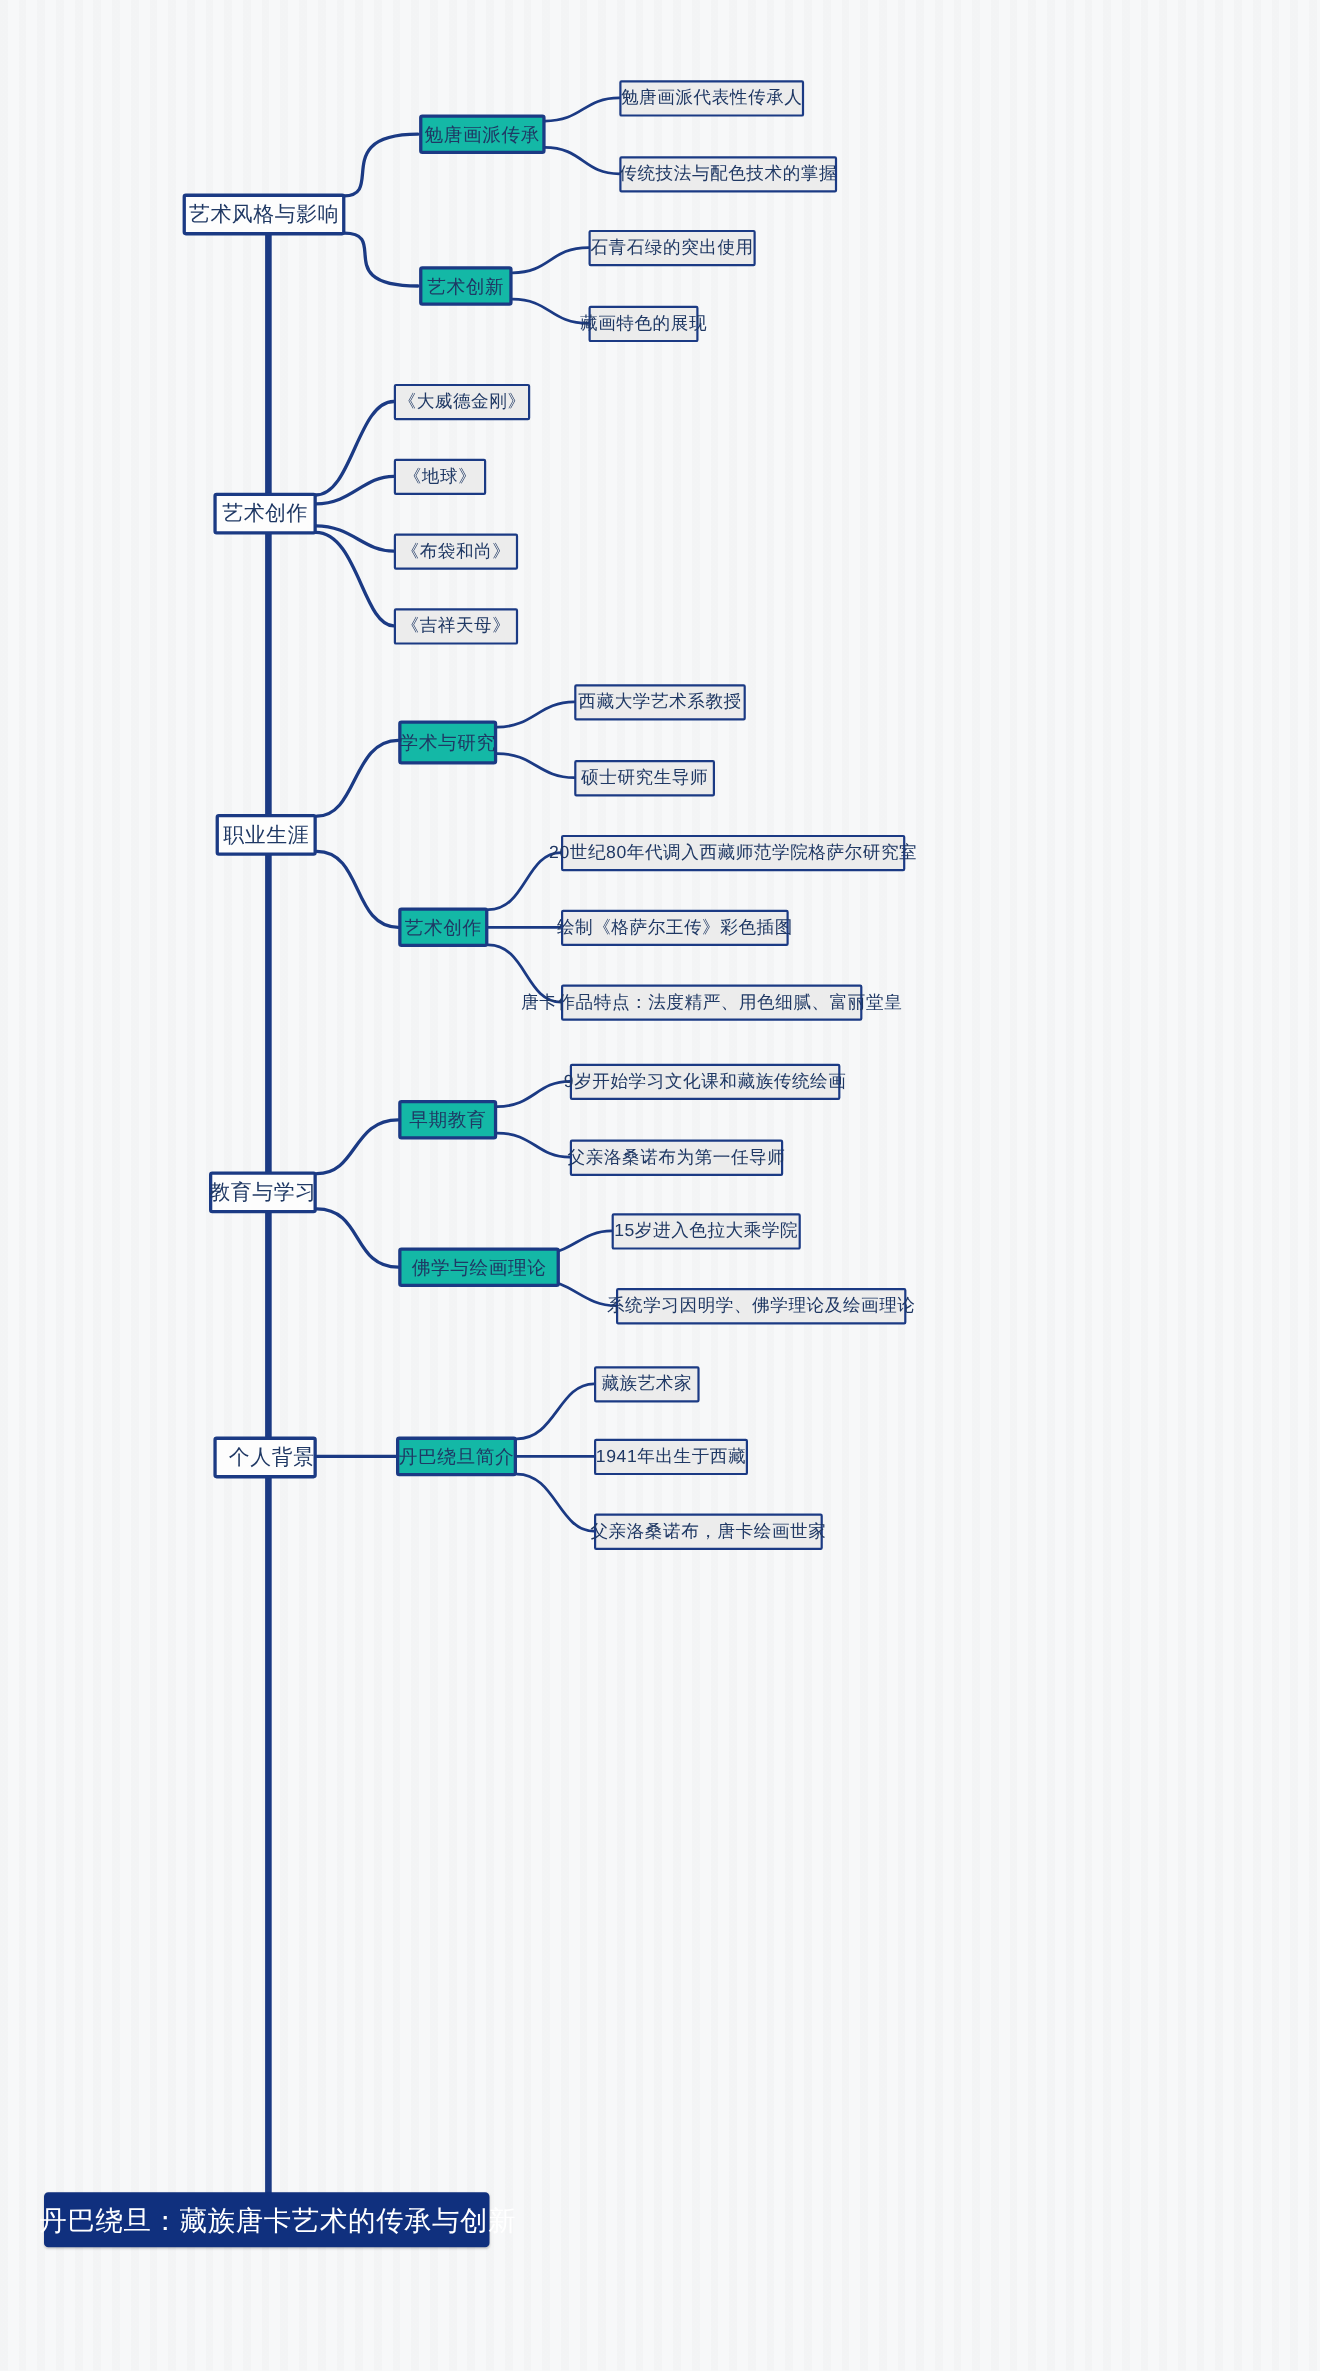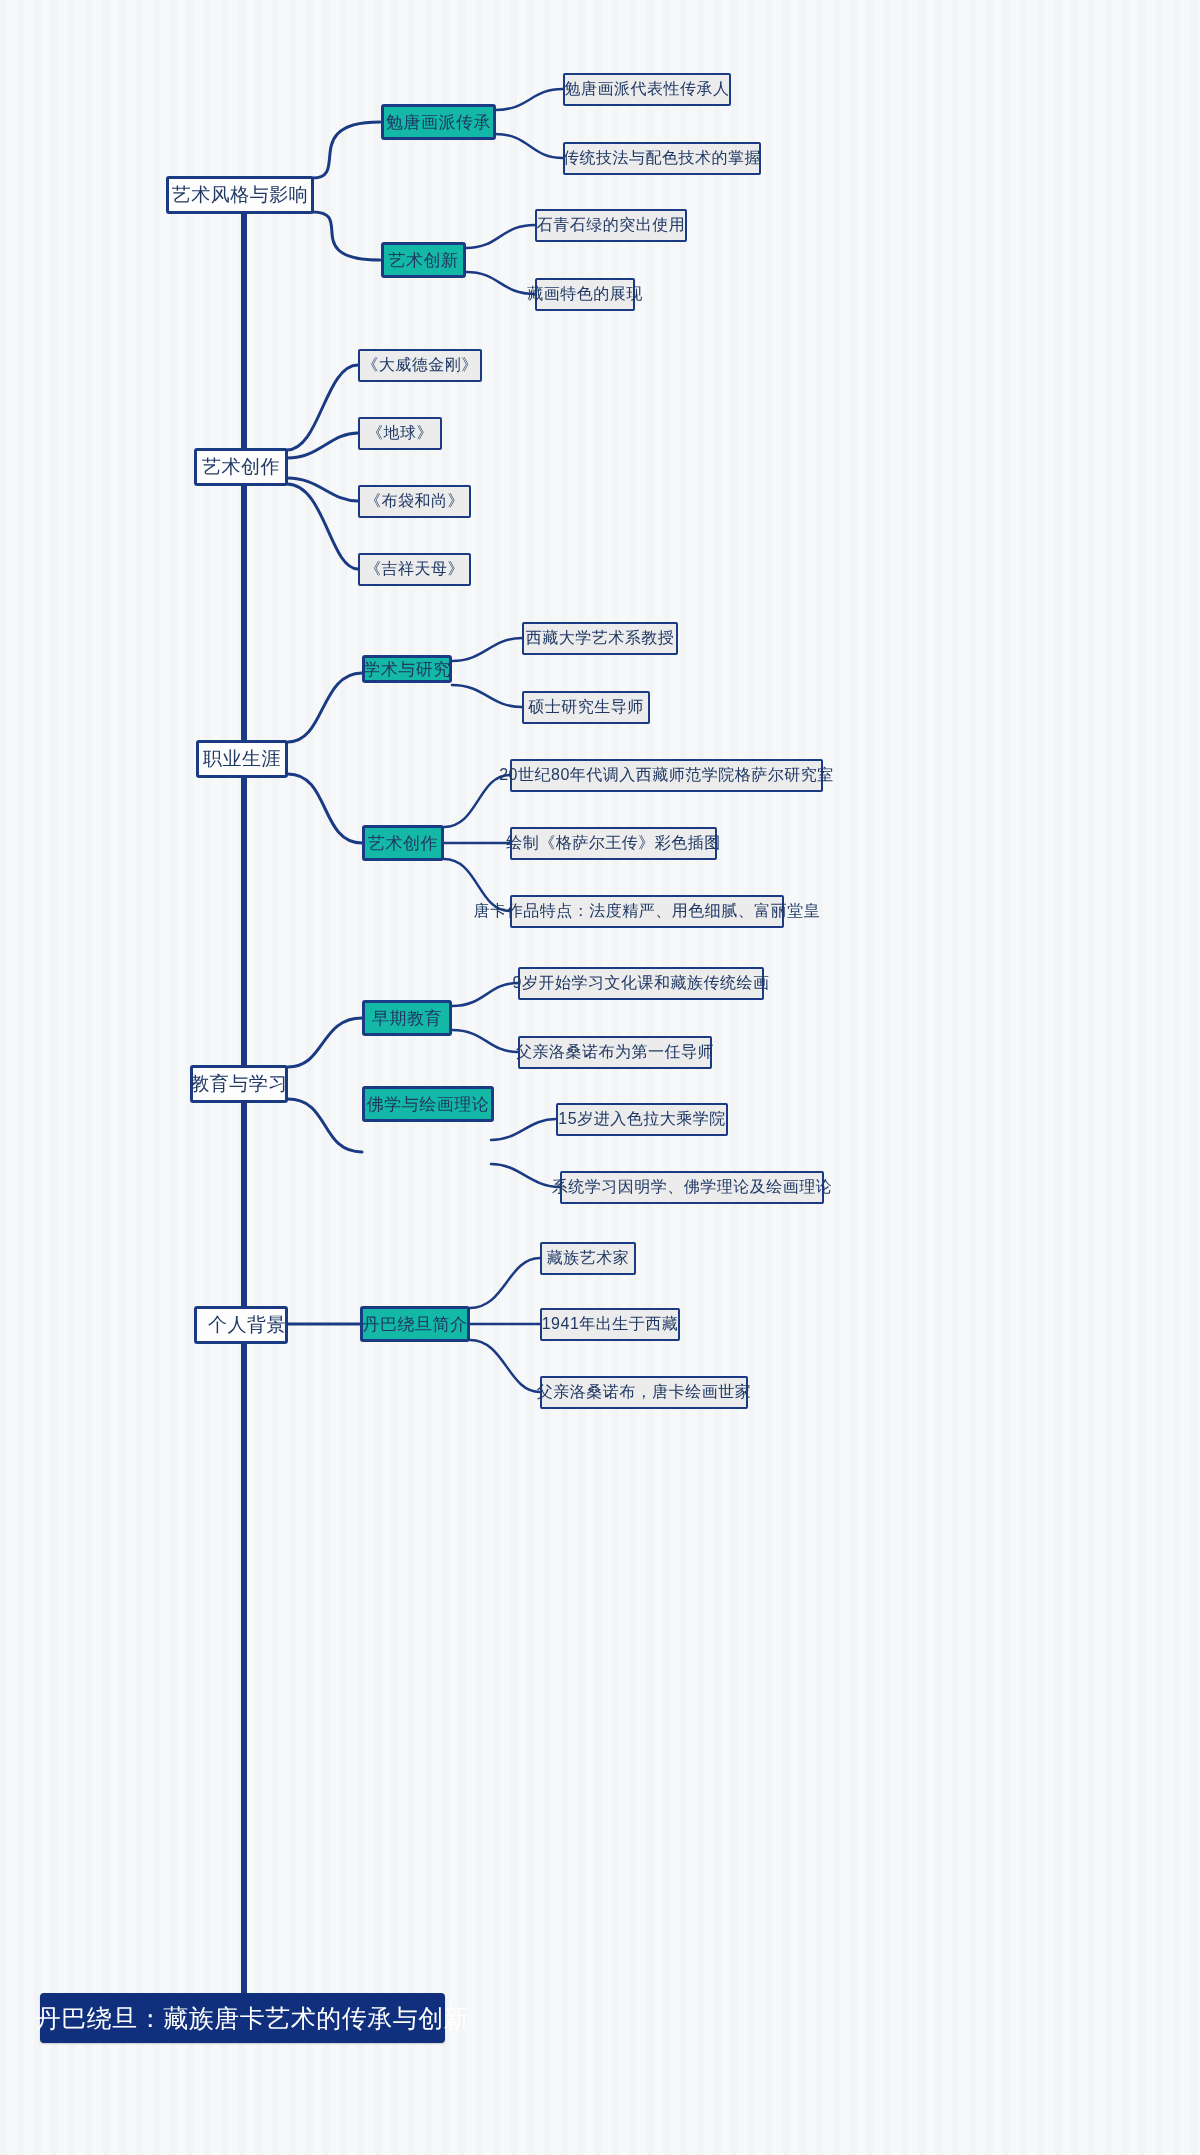--- a/index.html
+++ b/index.html
@@ -120,36 +120,36 @@
 <div class="node leaf" style="left:535px;top:278px;width:100px;height:33px;">藏画特色的展现</div>
 
 <div class="node lvl1" style="left:194px;top:448px;width:94px;height:38px;">艺术创作</div>
 <div class="node leaf" style="left:358px;top:349px;width:124px;height:33px;">《大威德金刚》</div>
 <div class="node leaf" style="left:358px;top:417px;width:84px;height:33px;">《地球》</div>
 <div class="node leaf" style="left:358px;top:485px;width:113px;height:33px;">《布袋和尚》</div>
 <div class="node leaf" style="left:358px;top:553px;width:113px;height:33px;">《吉祥天母》</div>
 
 <div class="node lvl1" style="left:196px;top:740px;width:92px;height:38px;">职业生涯</div>
 
-<div class="node lvl2" style="left:362px;top:655px;width:90px;height:28px;">学术与研究</div>
+<div class="node lvl2" style="left:362px;top:655px;width:90px;height:40px;">学术与研究</div>
 <div class="node leaf" style="left:522px;top:622px;width:156px;height:33px;">西藏大学艺术系教授</div>
 <div class="node leaf" style="left:522px;top:691px;width:128px;height:33px;">硕士研究生导师</div>
 
 <div class="node lvl2" style="left:362px;top:825px;width:82px;height:36px;">艺术创作</div>
 <div class="node leaf" style="left:510px;top:759px;width:313px;height:33px;">20世纪80年代调入西藏师范学院格萨尔研究室</div>
 <div class="node leaf" style="left:510px;top:827px;width:207px;height:33px;">绘制《格萨尔王传》彩色插图</div>
 <div class="node leaf" style="left:510px;top:895px;width:274px;height:33px;">唐卡作品特点：法度精严、用色细腻、富丽堂皇</div>
 
 <div class="node lvl1" style="left:190px;top:1065px;width:98px;height:38px;">教育与学习</div>
 
 <div class="node lvl2" style="left:362px;top:1000px;width:90px;height:36px;">早期教育</div>
 <div class="node leaf" style="left:518px;top:967px;width:246px;height:33px;">9岁开始学习文化课和藏族传统绘画</div>
 <div class="node leaf" style="left:518px;top:1036px;width:194px;height:33px;">父亲洛桑诺布为第一任导师</div>
 
-<div class="node lvl2" style="left:362px;top:1086px;width:132px;height:36px;">佛学与绘画理论</div>
+<div class="node lvl2" style="left:362px;top:1134px;width:147px;height:36px;">佛学与绘画理论</div>
 <div class="node leaf" style="left:556px;top:1103px;width:172px;height:33px;">15岁进入色拉大乘学院</div>
 <div class="node leaf" style="left:560px;top:1171px;width:264px;height:33px;">系统学习因明学、佛学理论及绘画理论</div>
 
 <div class="node lvl1" style="left:194px;top:1306px;width:94px;height:38px;padding-left:12px;">个人背景</div>
 
 <div class="node lvl2" style="left:360px;top:1306px;width:110px;height:36px;">丹巴绕旦简介</div>
 <div class="node leaf" style="left:540px;top:1242px;width:96px;height:33px;">藏族艺术家</div>
 <div class="node leaf" style="left:540px;top:1308px;width:140px;height:33px;">1941年出生于西藏</div>
 <div class="node leaf" style="left:540px;top:1376px;width:208px;height:33px;">父亲洛桑诺布，唐卡绘画世家</div>
 

